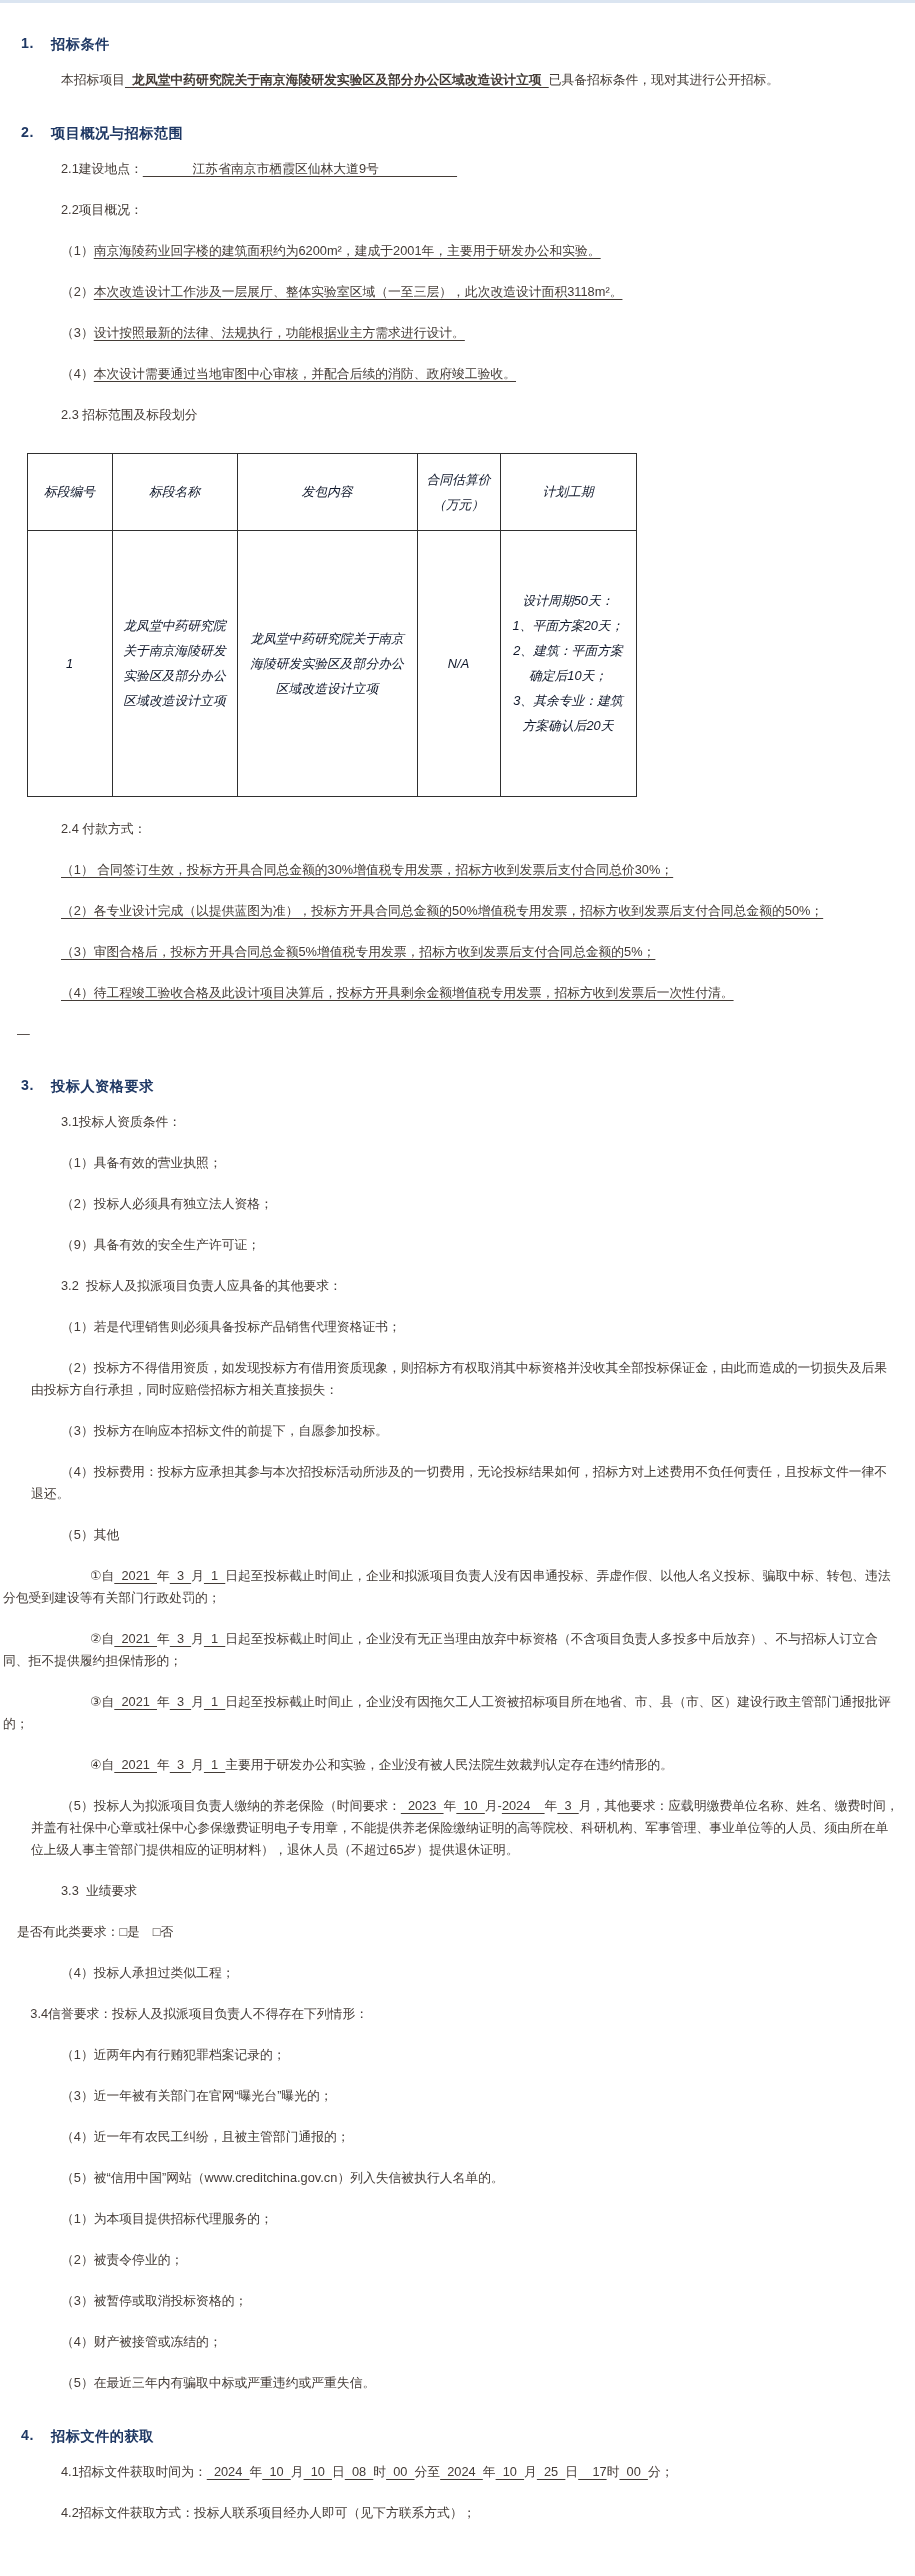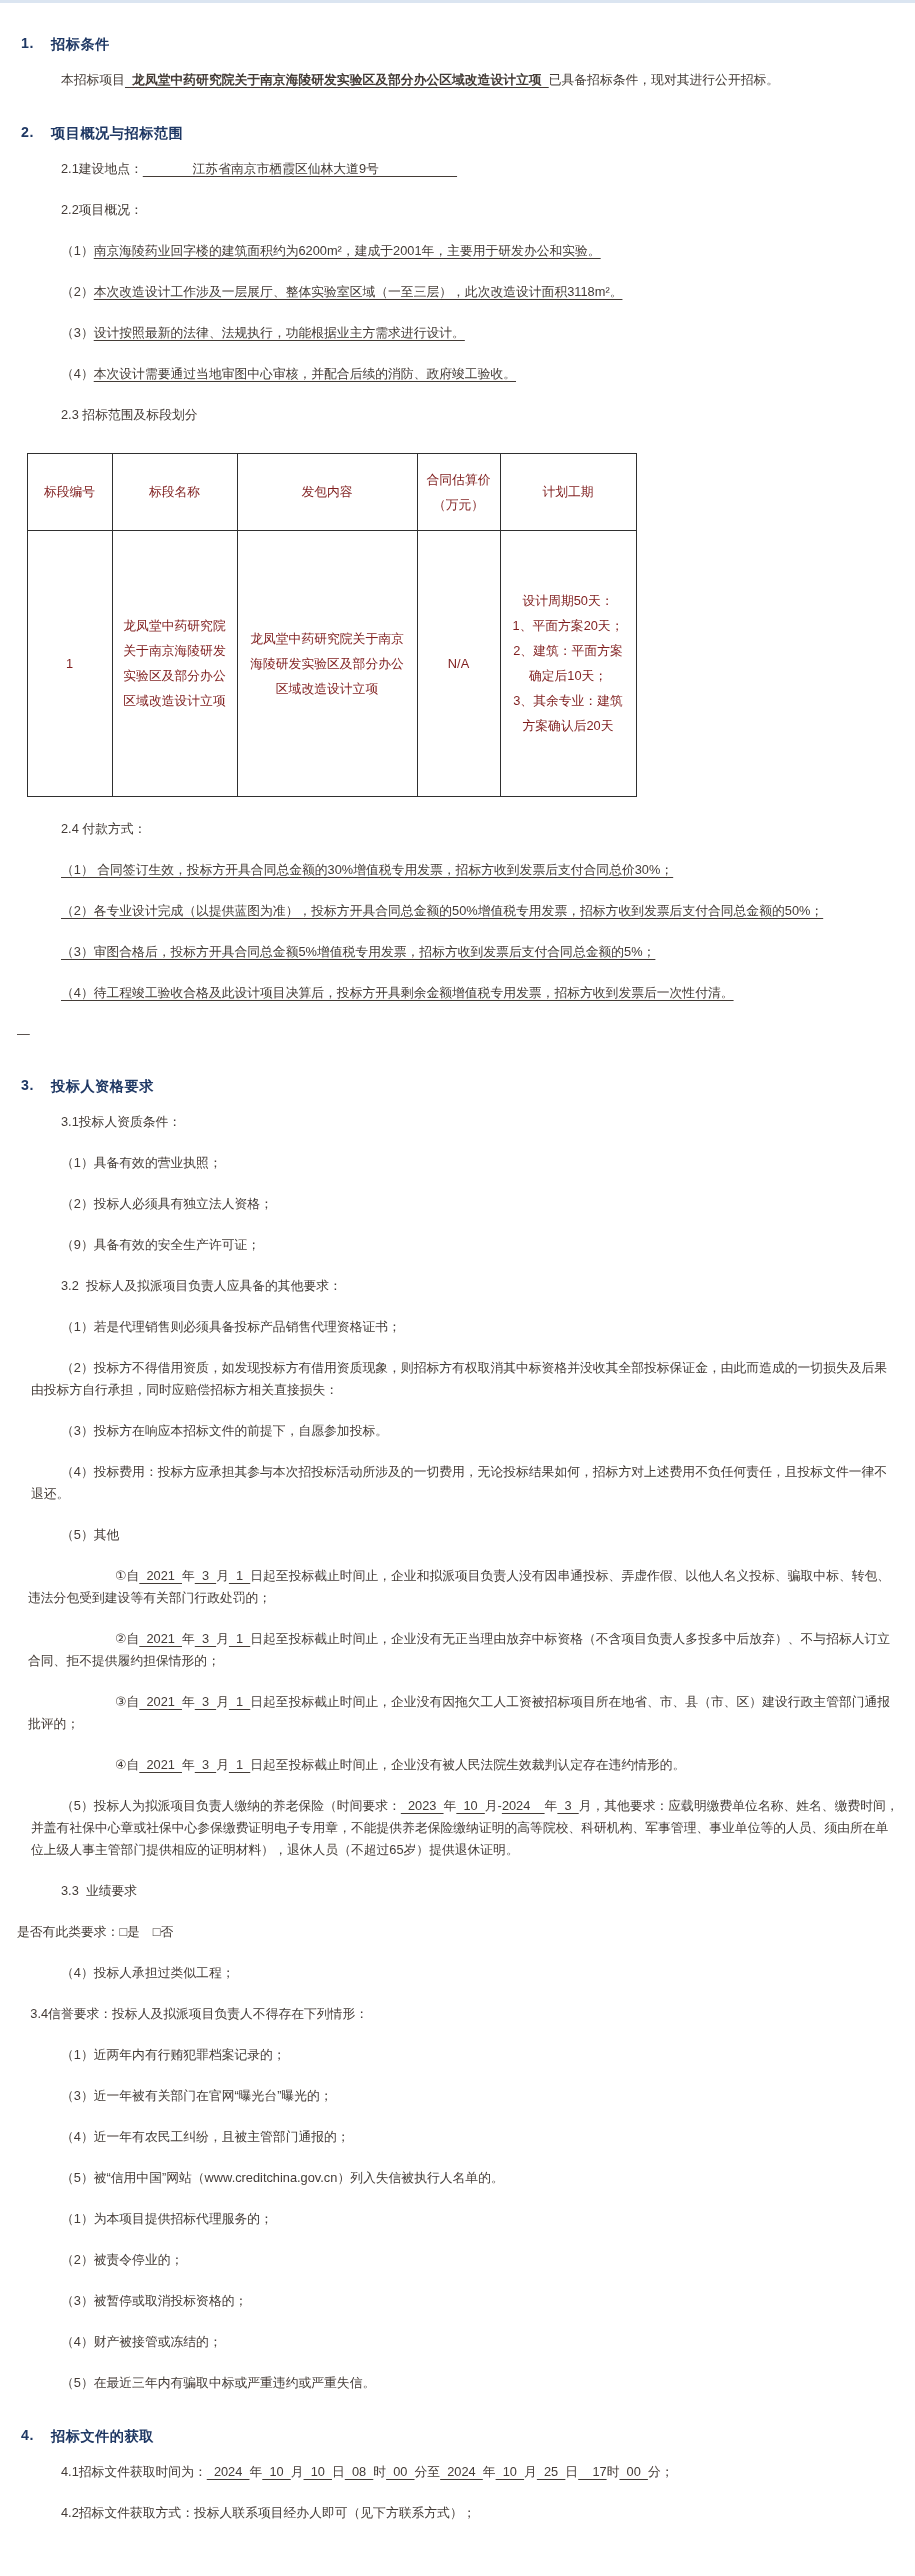--- a/index.html
+++ b/index.html
@@ -25,30 +25,31 @@
   .ln{
     white-space:pre-wrap;
     margin:0;
     padding:9.5px 0;
     line-height:22px;
     word-break:break-all;
   }
   .ind0{margin-left:17px;}
   .ind1{margin-left:31px;text-indent:30px;}
   .ind2{margin-left:17px;text-indent:44px;}
-  .ind3{margin-left:28px;text-indent:87px;}
+  .ind3{margin-left:3px;text-indent:87px;}
   .ind4{margin-left:17px;text-indent:13.3px;}
   .u{text-decoration:underline;text-underline-offset:2.8px;}
   .b{font-weight:bold;}
   table.bid{
     border-collapse:collapse;
     margin:17px 0 11.4px 26.5px;
     table-layout:fixed;
     width:610px;
-    color:#7f1d1d;
+    color:#0f172a;
+    font-style:italic;
   }
   table.bid th,table.bid td{
     border:0.9px solid #2f2f2f;
     text-align:center;
     vertical-align:middle;
     padding:9.5px 7.6px;
     line-height:25px;
     font-weight:normal;
     white-space:pre-line;
     word-break:break-all;
@@ -143,21 +144,21 @@
         <p class="ln ind1"><span>（9）具备有效的安全生产许可证；</span></p>
         <p class="ln ind2"><span>3.2  投标人及拟派项目负责人应具备的其他要求：</span></p>
         <p class="ln ind1"><span>（1）若是代理销售则必须具备投标产品销售代理资格证书；</span></p>
         <p class="ln ind1"><span>（2）投标方不得借用资质，如发现投标方有借用资质现象，则招标方有权取消其中标资格并没收其全部投标保证金，由此而造成的一切损失及后果由投标方自行承担，同时应赔偿招标方相关直接损失：</span></p>
         <p class="ln ind1"><span>（3）投标方在响应本招标文件的前提下，自愿参加投标。</span></p>
         <p class="ln ind1"><span>（4）投标费用：投标方应承担其参与本次招投标活动所涉及的一切费用，无论投标结果如何，招标方对上述费用不负任何责任，且投标文件一律不退还。</span></p>
         <p class="ln ind1"><span>（5）其他</span></p>
         <p class="ln ind3"><span>①自</span><span class="u">  2021  </span><span>年</span><span class="u">  3  </span><span>月</span><span class="u">  1  </span><span>日起至投标截止时间止，企业和拟派项目负责人没有因串通投标、弄虚作假、以他人名义投标、骗取中标、转包、违法分包受到建设等有关部门行政处罚的；</span></p>
         <p class="ln ind3"><span>②自</span><span class="u">  2021  </span><span>年</span><span class="u">  3  </span><span>月</span><span class="u">  1  </span><span>日起至投标截止时间止，企业没有无正当理由放弃中标资格（不含项目负责人多投多中后放弃）、不与招标人订立合同、拒不提供履约担保情形的；</span></p>
         <p class="ln ind3"><span>③自</span><span class="u">  2021  </span><span>年</span><span class="u">  3  </span><span>月</span><span class="u">  1  </span><span>日起至投标截止时间止，企业没有因拖欠工人工资被招标项目所在地省、市、县（市、区）建设行政主管部门通报批评的；</span></p>
-        <p class="ln ind3"><span>④自</span><span class="u">  2021  </span><span>年</span><span class="u">  3  </span><span>月</span><span class="u">  1  </span><span>日起至投标截止时间止，企业没有被人民法院生效裁判认定存在违约情形的。</span></p>
+        <p class="ln ind3"><span>④自</span><span class="u">  2021  </span><span>年</span><span class="u">  3  </span><span>月</span><span class="u">  1  </span><span>主要用于研发办公和实验，企业没有被人民法院生效裁判认定存在违约情形的。</span></p>
         <p class="ln ind1"><span>（5）投标人为拟派项目负责人缴纳的养老保险（时间要求：</span><span class="u">  2023  </span><span>年</span><span class="u">  10  </span><span>月-</span><span class="u">2024    </span><span>年</span><span class="u">  3  </span><span>月，其他要求：应载明缴费单位名称、姓名、缴费时间，并盖有社保中心章或社保中心参保缴费证明电子专用章，不能提供养老保险缴纳证明的高等院校、科研机构、军事管理、事业单位等的人员、须由所在单位上级人事主管部门提供相应的证明材料），退休人员（不超过65岁）提供退休证明。</span></p>
         <p class="ln ind2"><span>3.3  业绩要求</span></p>
         <p class="ln ind0"><span>是否有此类要求：□是　□否</span></p>
         <p class="ln ind1"><span>（4）投标人承担过类似工程；</span></p>
         <p class="ln ind4"><span>3.4信誉要求：投标人及拟派项目负责人不得存在下列情形：</span></p>
         <p class="ln ind1"><span>（1）近两年内有行贿犯罪档案记录的；</span></p>
         <p class="ln ind1"><span>（3）近一年被有关部门在官网“曝光台”曝光的；</span></p>
         <p class="ln ind1"><span>（4）近一年有农民工纠纷，且被主管部门通报的；</span></p>
         <p class="ln ind1"><span>（5）被“信用中国”网站（www.creditchina.gov.cn）列入失信被执行人名单的。</span></p>
         <p class="ln ind1"><span>（1）为本项目提供招标代理服务的；</span></p>

